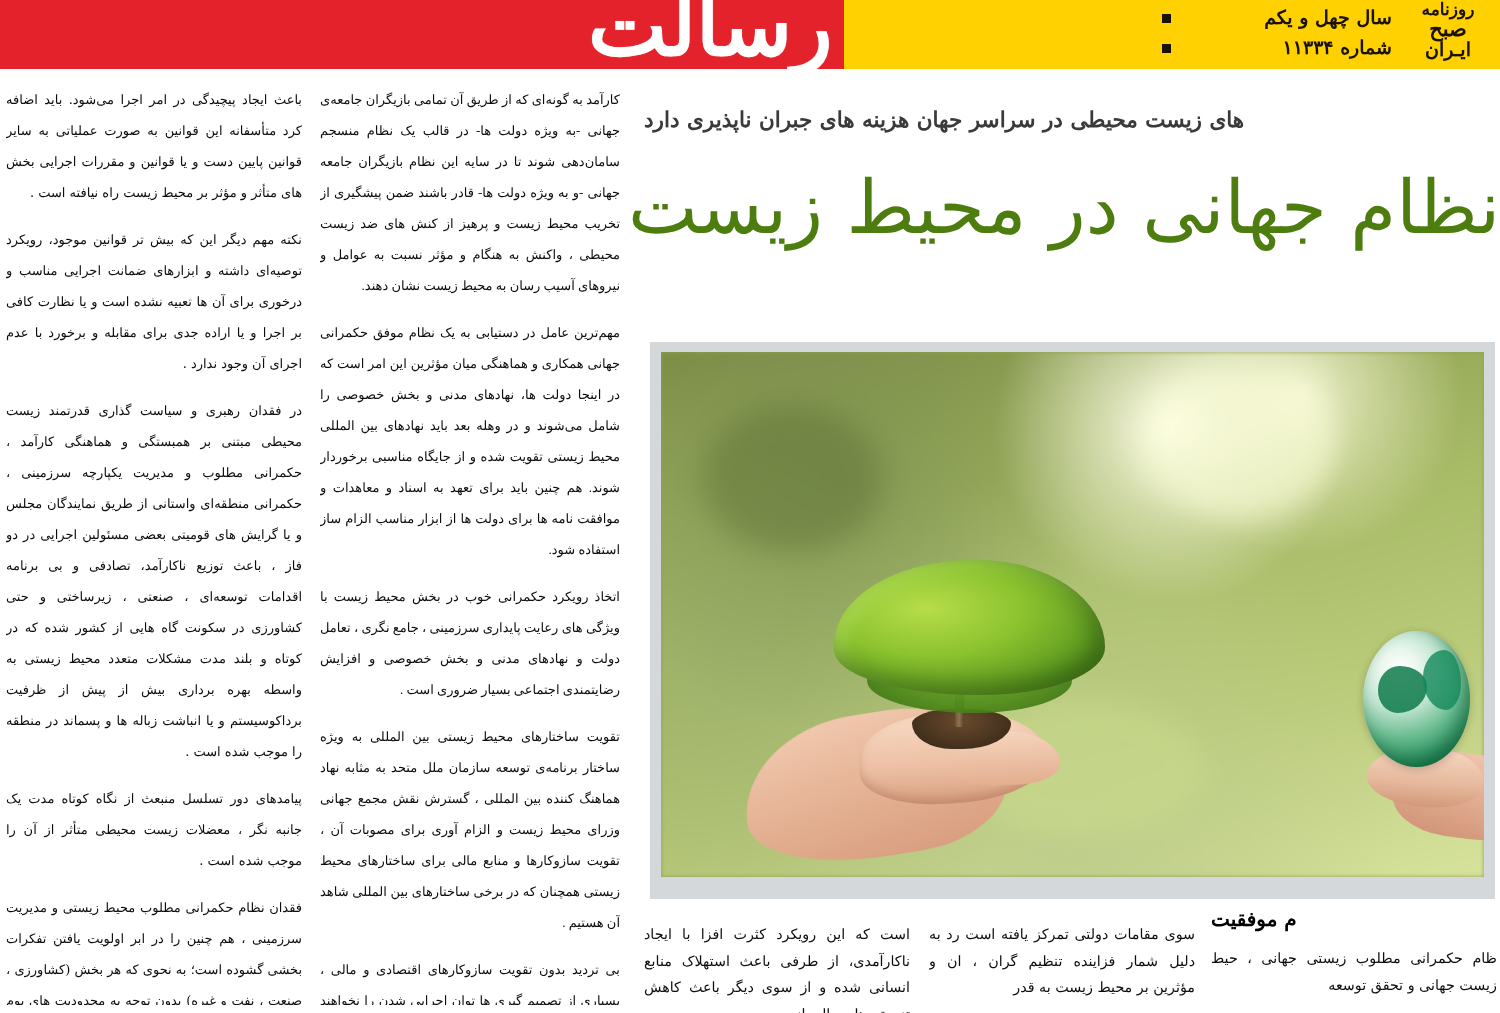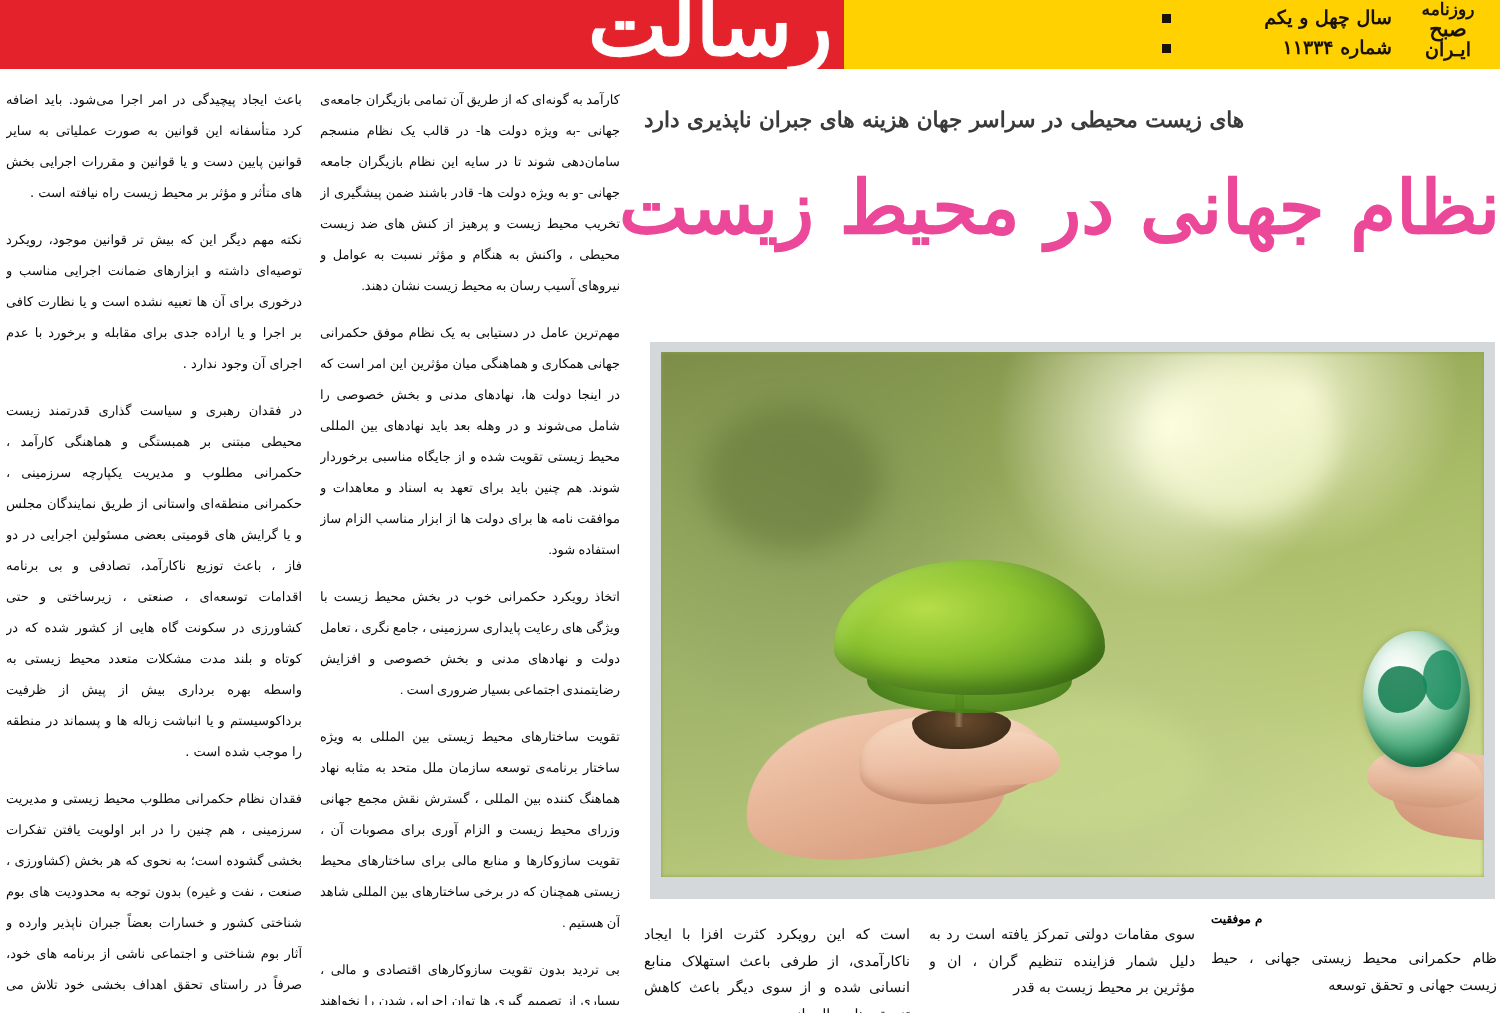--- a/index.html
+++ b/index.html
@@ -157,23 +157,23 @@
   .headline {
     position: absolute;
     top: 96px;
     right: 0;
     width: 864px;
     text-align: left;
     padding-left: 6px;
     box-sizing: border-box;
     font-family: "DejaVu Serif", "Liberation Serif", serif;
     font-size: 74px;
-    font-weight: 700;
+    font-weight: 400;
     line-height: 1.14;
-    color: #ec4899;
+    color: #4d7c0f;
     letter-spacing: -3px;
     white-space: nowrap;
     direction: rtl;
   }
 
   
   .photo-wrap {
     position: absolute;
     top: 273px;
     right: 5px;
@@ -369,21 +369,21 @@
     direction: rtl;
     overflow: hidden;
     height: 106px;
   }
   #bcol-1 { right: 3px;   width: 286px; }
   #bcol-2 { right: 305px; width: 266px; }
   #bcol-3 { right: 590px; width: 266px; }
 
   .bsubhead {
     font-family: "DejaVu Serif", "Liberation Serif", serif;
-    font-size: 12px;
+    font-size: 20px;
     font-weight: 700;
     color: #000;
     line-height: 24px;
     text-align: left;
     margin-bottom: 1px;
     white-space: nowrap;
     direction: rtl;
   }
 </style>
 </head>
@@ -441,21 +441,21 @@
         <div class="arm-right"></div>
         <div class="palm-right"></div>
         <div class="globe"></div>
       </div>
     </div>
   </div>
 
   <div class="bottom-row">
     <div class="bcol" id="bcol-1">
       <div class="bsubhead">م موفقیت</div>
-      <p>ظام حکمرانی محیط زیستی جهانی ، حیط زیست جهانی و تحقق توسعه</p>
+      <p>ظام حکمرانی مطلوب زیستی جهانی ، حیط زیست جهانی و تحقق توسعه</p>
     </div>
     <div class="bcol" id="bcol-2">
       <p>سوی مقامات دولتی تمرکز یافته است رد به دلیل شمار فزاینده تنظیم گران ، ان و مؤثرین بر محیط زیست به قدر</p>
     </div>
     <div class="bcol" id="bcol-3">
       <p>است که این رویکرد کثرت افزا با ایجاد ناکارآمدی، از طرفی باعث استهلاک منابع انسانی شده و از سوی دیگر باعث کاهش تزریق منابع مالی از</p>
     </div>
   </div>
 
   <div class="col" id="col-2">
@@ -463,17 +463,18 @@
     <p>مهم‌ترین عامل در دستیابی به یک نظام موفق حکمرانی جهانی همکاری و هماهنگی میان مؤثرین این امر است که در اینجا دولت ها، نهادهای مدنی و بخش خصوصی را شامل می‌شوند و در وهله بعد باید نهادهای بین المللی محیط زیستی تقویت شده و از جایگاه مناسبی برخوردار شوند. هم چنین باید برای تعهد به اسناد و معاهدات و موافقت نامه ها برای دولت ها از ابزار مناسب الزام ساز استفاده شود.</p>
     <p>اتخاذ رویکرد حکمرانی خوب در بخش محیط زیست با ویژگی های رعایت پایداری سرزمینی ، جامع نگری ، تعامل دولت و نهادهای مدنی و بخش خصوصی و افزایش رضایتمندی اجتماعی بسیار ضروری است .</p>
     <p>تقویت ساختارهای محیط زیستی بین المللی به ویژه ساختار برنامه‌ی توسعه سازمان ملل متحد به مثابه نهاد هماهنگ کننده بین المللی ، گسترش نقش مجمع جهانی وزرای محیط زیست و الزام آوری برای مصوبات آن ، تقویت سازوکارها و منابع مالی برای ساختارهای محیط زیستی همچنان که در برخی ساختارهای بین المللی شاهد آن هستیم .</p>
     <p>بی تردید بدون تقویت سازوکارهای اقتصادی و مالی ، بسیاری از تصمیم گیری ها توان اجرایی شدن را نخواهند داشت و ارتقای رویکرد محیط زیستی در سایر ابعاد تصمیم گیری های جهانی به واسطه تأثیر متقابل بر محیط زیست یکی از راهکارهای</p>
   </div>
 
   <div class="col" id="col-1">
     <p>باعث ایجاد پیچیدگی در امر اجرا می‌شود. باید اضافه کرد متأسفانه این قوانین به صورت عملیاتی به سایر قوانین پایین دست و یا قوانین و مقررات اجرایی بخش های متأثر و مؤثر بر محیط زیست راه نیافته است .</p>
     <p>نکته مهم دیگر این که بیش تر قوانین موجود، رویکرد توصیه‌ای داشته و ابزارهای ضمانت اجرایی مناسب و درخوری برای آن ها تعبیه نشده است و یا نظارت کافی بر اجرا و یا اراده جدی برای مقابله و برخورد با عدم اجرای آن وجود ندارد .</p>
     <p>در فقدان رهبری و سیاست گذاری قدرتمند زیست محیطی مبتنی بر همبستگی و هماهنگی کارآمد ، حکمرانی مطلوب و مدیریت یکپارچه سرزمینی ، حکمرانی منطقه‌ای واستانی از طریق نمایندگان مجلس و یا گرایش های قومیتی بعضی مسئولین اجرایی در دو فاز ، باعث توزیع ناکارآمد، تصادفی و بی برنامه اقدامات توسعه‌ای ، صنعتی ، زیرساختی و حتی کشاورزی در سکونت گاه هایی از کشور شده که در کوتاه و بلند مدت مشکلات متعدد محیط زیستی به واسطه بهره برداری بیش از پیش از ظرفیت برداکوسیستم و یا انباشت زباله ها و پسماند در منطقه را موجب شده است .</p>
+    <p>پیامدهای دور تسلسل منبعث از نگاه کوتاه مدت یک جانبه نگر ، معضلات زیست محیطی متأثر از آن را موجب شده است .</p>
     <p>فقدان نظام حکمرانی مطلوب محیط زیستی و مدیریت سرزمینی ، هم چنین را در ابر اولویت یافتن تفکرات بخشی گشوده است؛ به نحوی که هر بخش (کشاورزی ، صنعت ، نفت و غیره) بدون توجه به محدودیت های بوم شناختی کشور و خسارات بعضاً جبران ناپذیر وارده و آثار بوم شناختی و اجتماعی ناشی از برنامه های خود، صرفاً در راستای تحقق اهداف بخشی خود تلاش می کنند .</p>
     <p>از طرفی مشخص است که مشکلات محیط</p>
   </div>
 
 </div>
 
 </body></html>

